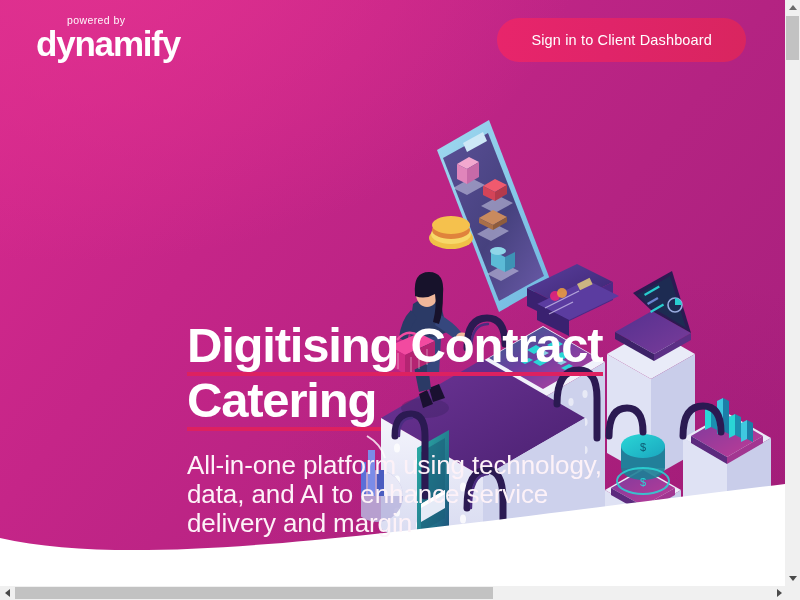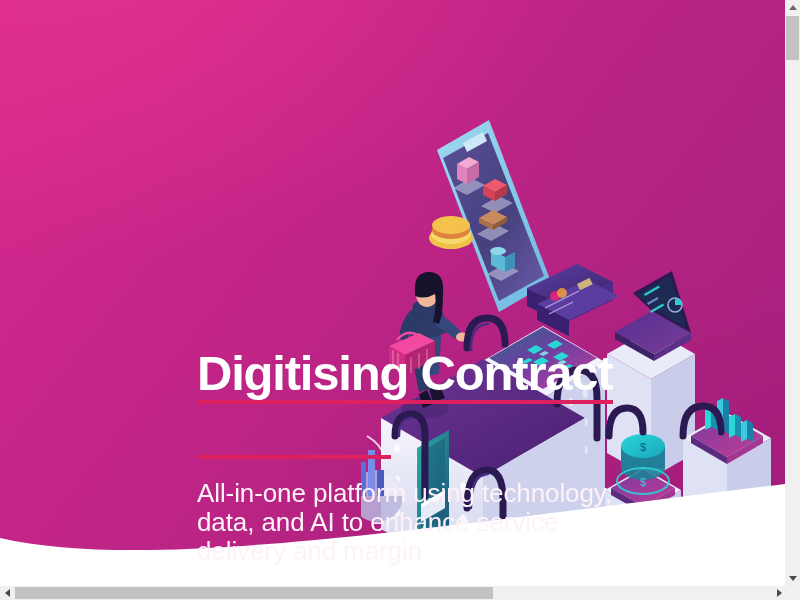--- a/index.html
+++ b/index.html
@@ -116,26 +116,25 @@
     width: 430px;
     height: 470px;
     z-index: 10;
     pointer-events: none;
   }
   #illus svg { display: block; width: 100%; height: 100%; }
 
   
   #copy {
     position: absolute;
-    left: 197px;
+    left: 187px;
     top: 318px;
     width: 430px;
     z-index: 30;
     pointer-events: none;
-    margin-top: 28px;
   }
 
   .headline {
     font-size: 49px;
     line-height: 55px;
     color: #ffffff;
     font-weight: 700;
     letter-spacing: -1.2px;
     white-space: nowrap;
   }
@@ -498,33 +497,41 @@
             <rect x="7" y="332" width="7" height="46" fill="#7b8ce8"></rect>
             <rect x="16" y="352" width="7" height="26" fill="#4a5cc0"></rect>
             <path d="M6 318 q14 8 18 22" stroke="#ffffff" stroke-width="2" fill="none" opacity="0.8"></path>
           </g>
         </svg>
       </div>
 
       <div id="copy">
         <h1 class="headline">
           <span class="hl-line">Digitising Contract</span>
+          <span class="hl-line">Catering</span>
         </h1>
         <div class="hl-rule-long"></div>
         <div class="hl-rule-short"></div>
         <p class="subhead">All-in-one platform using technology, data, and AI to enhance service delivery and margin</p>
       </div>
 
       <div id="wave">
         <svg viewBox="0 0 785 110" preserveAspectRatio="none" xmlns="http://www.w3.org/2000/svg">
           <path d="M0,110 L0,62 C150,96 420,52 785,8 L785,110 Z" fill="#ffffff"></path>
           <path d="M0,110 L0,92 C60,96 110,94 150,90 L150,110 Z" fill="#ffffff" opacity="0.25"></path>
         </svg>
       </div>
 
+      <header id="topbar">
+        <div class="logo-wrap">
+          <span class="logo-powered">powered by</span>
+          <span class="logo-word">dynamify</span>
+        </div>
+        <button id="signin-btn">Sign in to Client Dashboard</button>
+      </header>
 
     </section>
   </div>
 
   <div class="sb-track" id="vsb"></div>
   <div class="sb-btn" id="vsb-up">
     <span class="arrow arrow-up"></span>
   </div>
   <div class="sb-thumb" id="vsb-thumb"></div>
   <div class="sb-btn" id="vsb-down">

